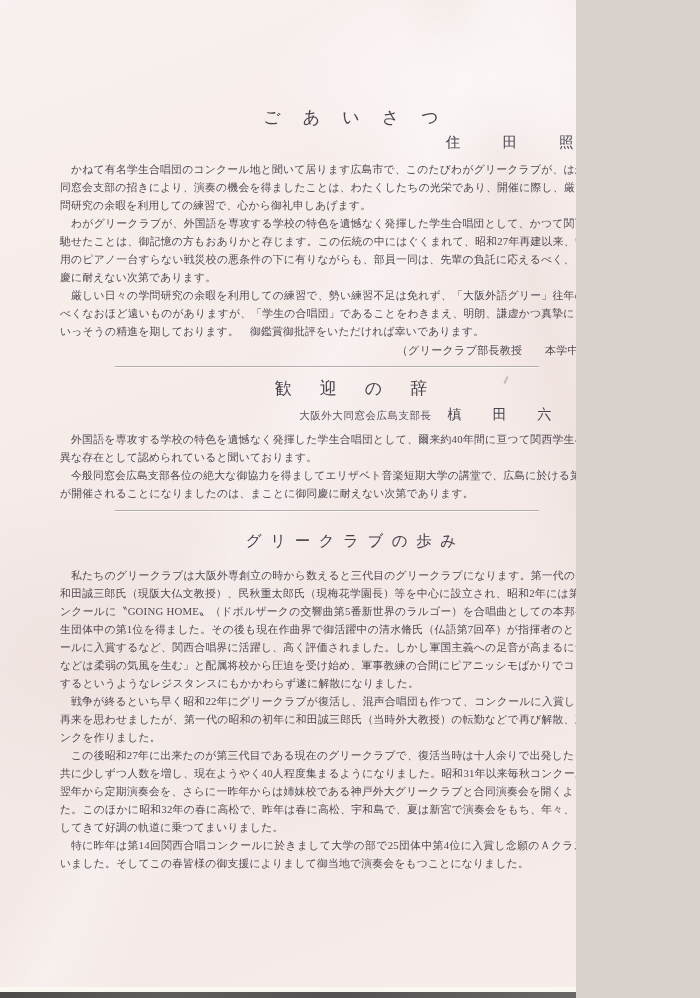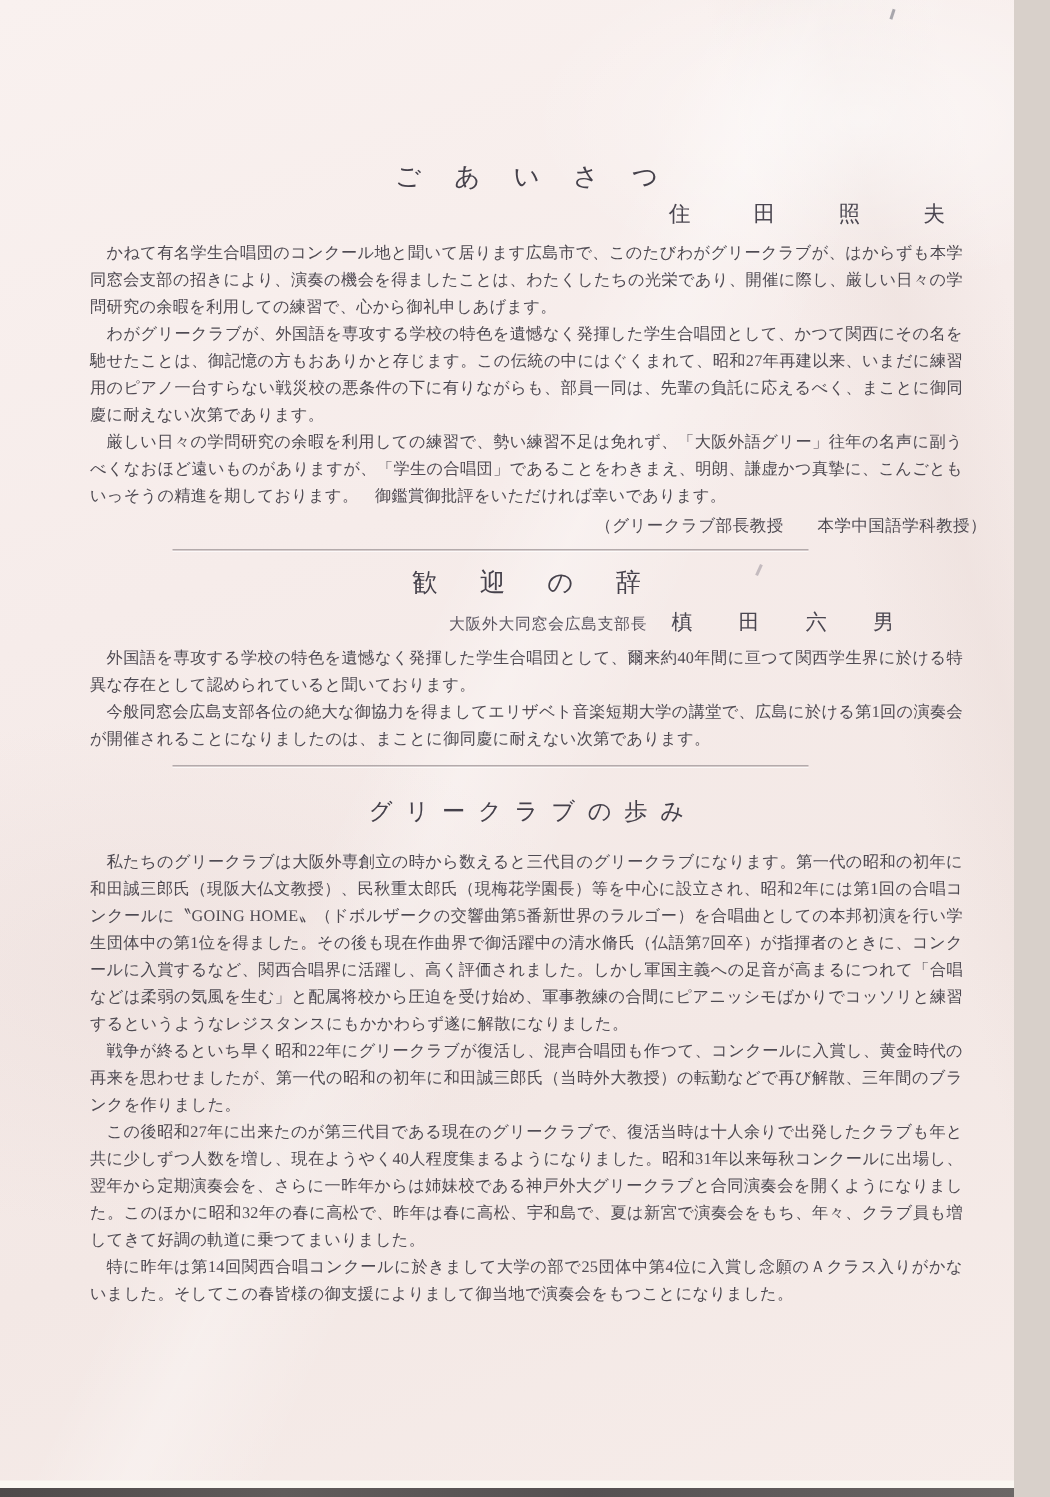--- a/index.html
+++ b/index.html
@@ -2,21 +2,21 @@
 <html lang="ja"><head>
 <meta charset="utf-8">
 <style>
   html,body{margin:0;padding:0;}
   body{
     width:700px;height:998px;position:relative;
     background:#d8d0ca;
     font-family:"Liberation Serif","DejaVu Serif",serif;
   }
   .page{
-    position:absolute;left:0;top:0;width:676px;height:998px;overflow:hidden;
+    position:absolute;left:0;top:0;width:576px;height:998px;overflow:hidden;
     background:linear-gradient(160deg,#f9f1ef 0%,#f6ecea 35%,#f3e8e5 70%,#f6ece9 100%);
     color:#4e4a52;
   }
   .page::before{
     content:"";position:absolute;inset:0;pointer-events:none;
     background:
       radial-gradient(ellipse 320px 160px at 85% 8%, rgba(255,255,255,.55), transparent 70%),
       radial-gradient(ellipse 420px 240px at 15% 65%, rgba(219,200,196,.20), transparent 72%),
       linear-gradient(115deg, transparent 42%, rgba(255,255,255,.30) 48%, transparent 56%),
       linear-gradient(75deg, transparent 78%, rgba(224,207,202,.25) 86%, transparent 94%);

